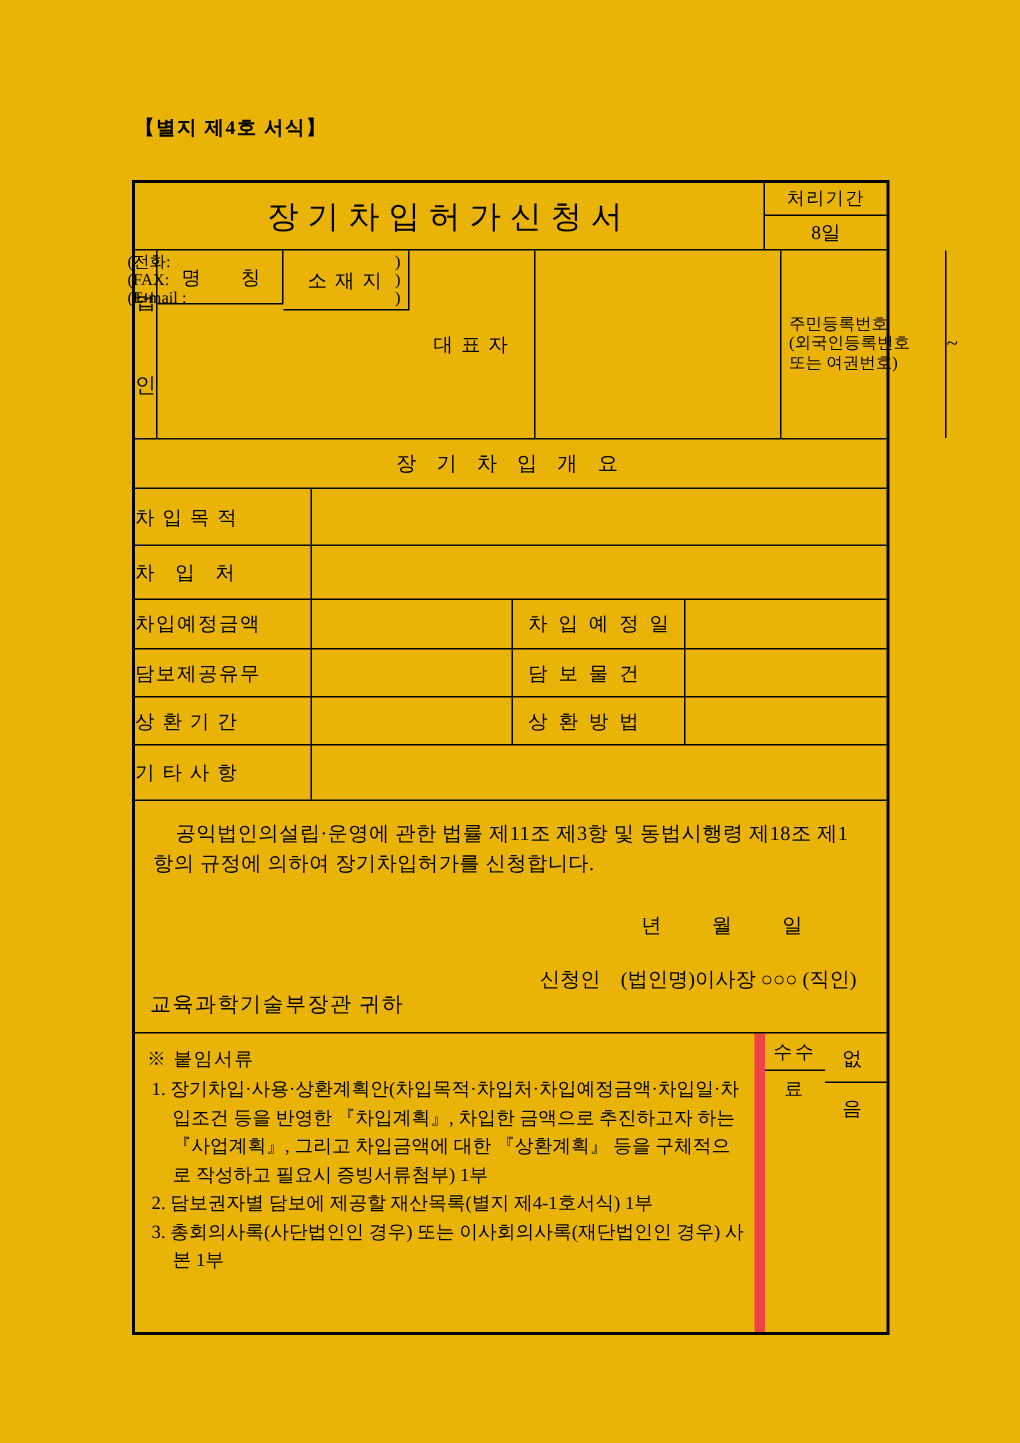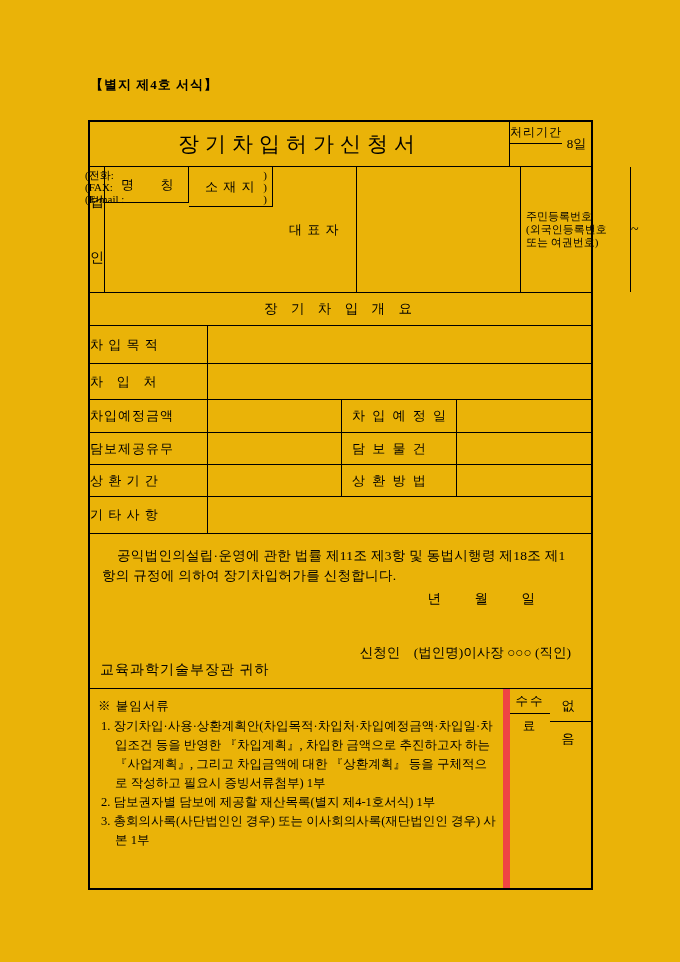--- a/index.html
+++ b/index.html
@@ -17,21 +17,21 @@
     position:absolute; left:88px; top:120px; width:505px; height:770px;
     border:2px solid #000; display:flex; flex-direction:column; font-size:13px;
   }
   .r { display:flex; border-bottom:1px solid #000; }
   
   .title-row { height:45px; }
   .title-cell {
     flex:1; display:flex; align-items:center; justify-content:center;
     font-size:21px; letter-spacing:6px; border-right:1px solid #000;
   }
-  .proc-col { width:81px; display:flex; flex-direction:row; }
+  .proc-col { width:81px; display:flex; flex-direction:column; }
   .proc-label {
     height:22px; border-bottom:1px solid #000; display:flex;
     align-items:center; justify-content:center; font-size:12px; letter-spacing:1px;
   }
   .proc-value { flex:1; display:flex; align-items:center; justify-content:center; }
   
   .corp-row { height:126px; }
   .corp-group {
     width:34px; border-right:1px solid #000; display:flex; align-items:center;
     justify-content:center; white-space:pre-line; text-align:center;
@@ -71,21 +71,21 @@
     white-space:pre; letter-spacing:1px;
   }
   .fv1 { width:134px; border-right:1px solid #000; }
   .flabel2 {
     width:115px; border-right:1px solid #000; display:flex; align-items:center;
     padding-left:10px; white-space:pre; letter-spacing:2px;
   }
   
   .decl-row { height:155px; position:relative; display:block; padding:12px 12px 0 12px; }
   .decl-body { font-size:13.5px; line-height:20px; text-indent:15px; letter-spacing:0.3px; }
-  .decl-date { position:absolute; right:52px; top:56px; white-space:pre; font-size:13.5px; letter-spacing:4px; }
+  .decl-date { position:absolute; right:52px; top:74px; white-space:pre; font-size:13.5px; letter-spacing:4px; }
   .decl-applicant { position:absolute; right:20px; top:110px; white-space:pre; font-size:13.5px; }
   .decl-addressee { position:absolute; left:10px; bottom:9px; font-size:14px; letter-spacing:1px; }
   
   .attach-row { flex:1; border-bottom:none; }
   .attach-left { flex:1; border-right:7px solid #ef4444; padding:8px 5px 0 8px;
     font-size:12.5px; line-height:19px; }
   .attach-heading { letter-spacing:1px; margin-bottom:1px; }
   .attach-item { padding-left:14px; text-indent:-14px; margin-left:3px; }
   .fee-col { width:81px; display:flex; text-align:center; }
   .fee-label { height:25px; border-bottom:1px solid #000; line-height:25px;

